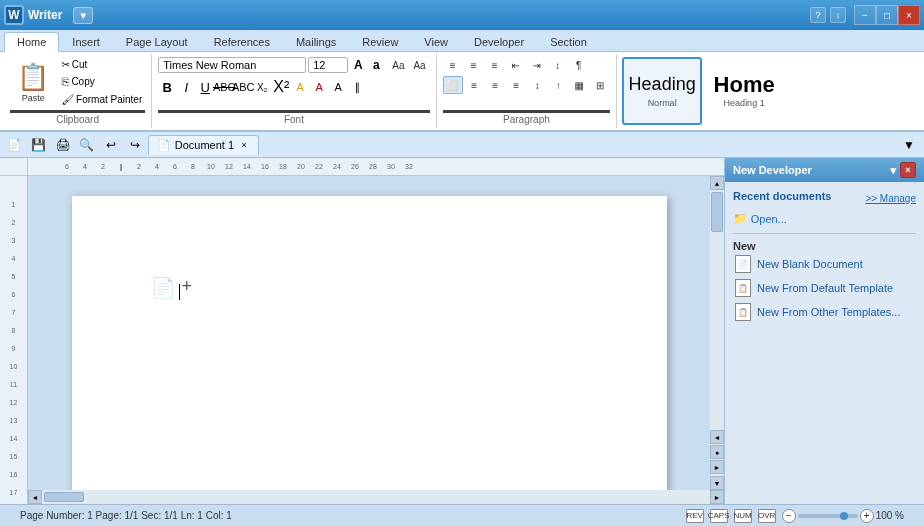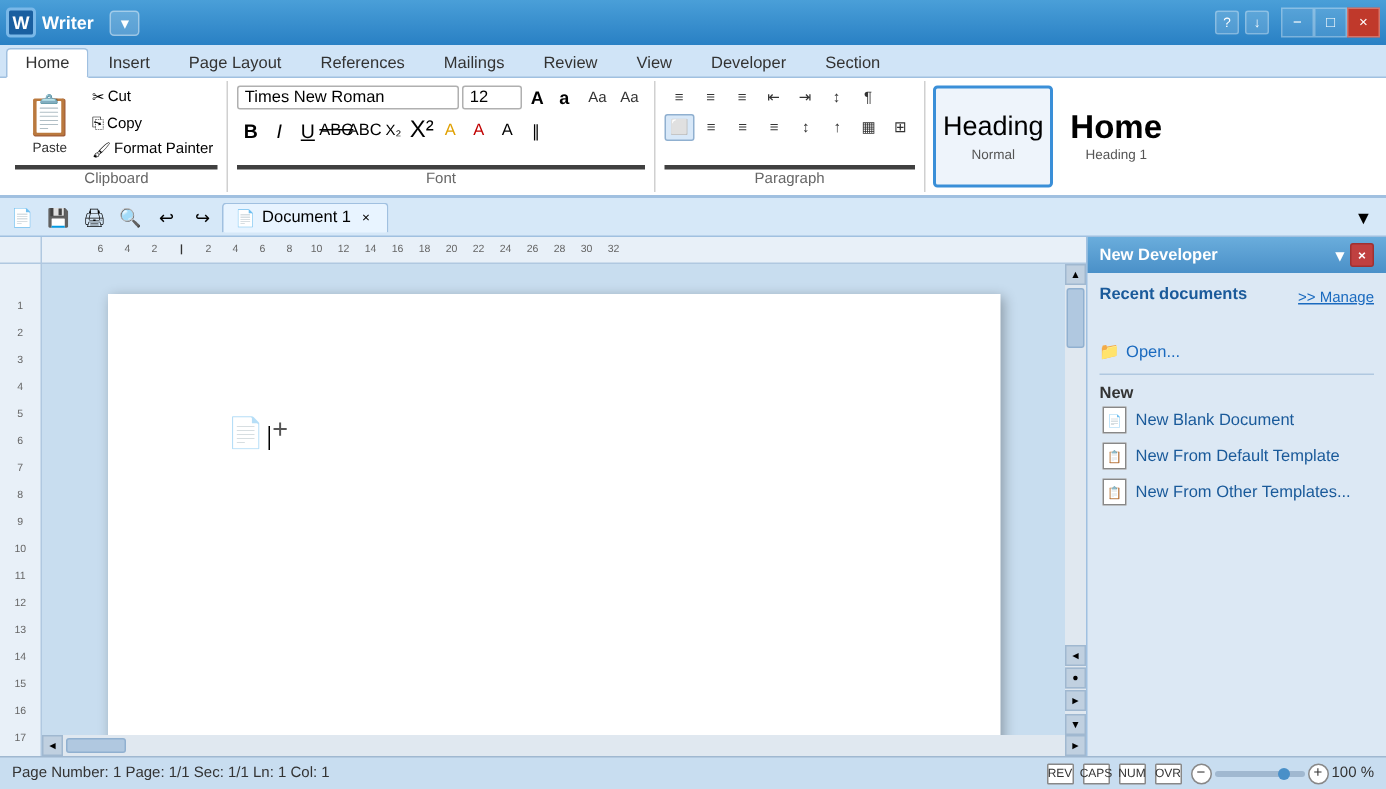--- a/index.html
+++ b/index.html
@@ -463,21 +463,21 @@
       flex-shrink: 0;
     }
 
     
     .status-bar {
       height: 22px;
       background: #c8ddf0;
       border-top: 1px solid #a0b8d0;
       display: flex;
       align-items: center;
-      padding: 0 8px;
+      padding: 0 20px;
       font-size: 10px;
       color: #333;
       gap: 10px;
     }
     .status-item { white-space: nowrap; }
     .status-spacer { flex: 1; }
     .status-right { display: flex; align-items: center; gap: 6px; }
     .status-icon {
       width: 18px; height: 14px;
       border: 1px solid #888;
@@ -749,21 +749,21 @@
 
   <div class="right-panel">
     <div class="panel-header">
       <span>New Developer</span>
       <div style="display:flex;align-items:center;gap:4px;">
         <span style="cursor:pointer;">▾</span>
         <div class="panel-close-btn">×</div>
       </div>
     </div>
     <div class="panel-content">
-      <div style="display:flex;align-items:center;justify-content:space-between;margin-bottom:20px;">
+      <div style="display:flex;align-items:center;justify-content:space-between;margin-bottom:4px;">
         <span class="section-title">Recent documents</span>
         <span class="manage-link">&gt;&gt; Manage</span>
       </div>
       <div class="open-link">
         <span>📁</span>
         <span>Open...</span>
       </div>
       <div class="divider"></div>
       <div class="new-section-title">New</div>
       <div class="new-item">

